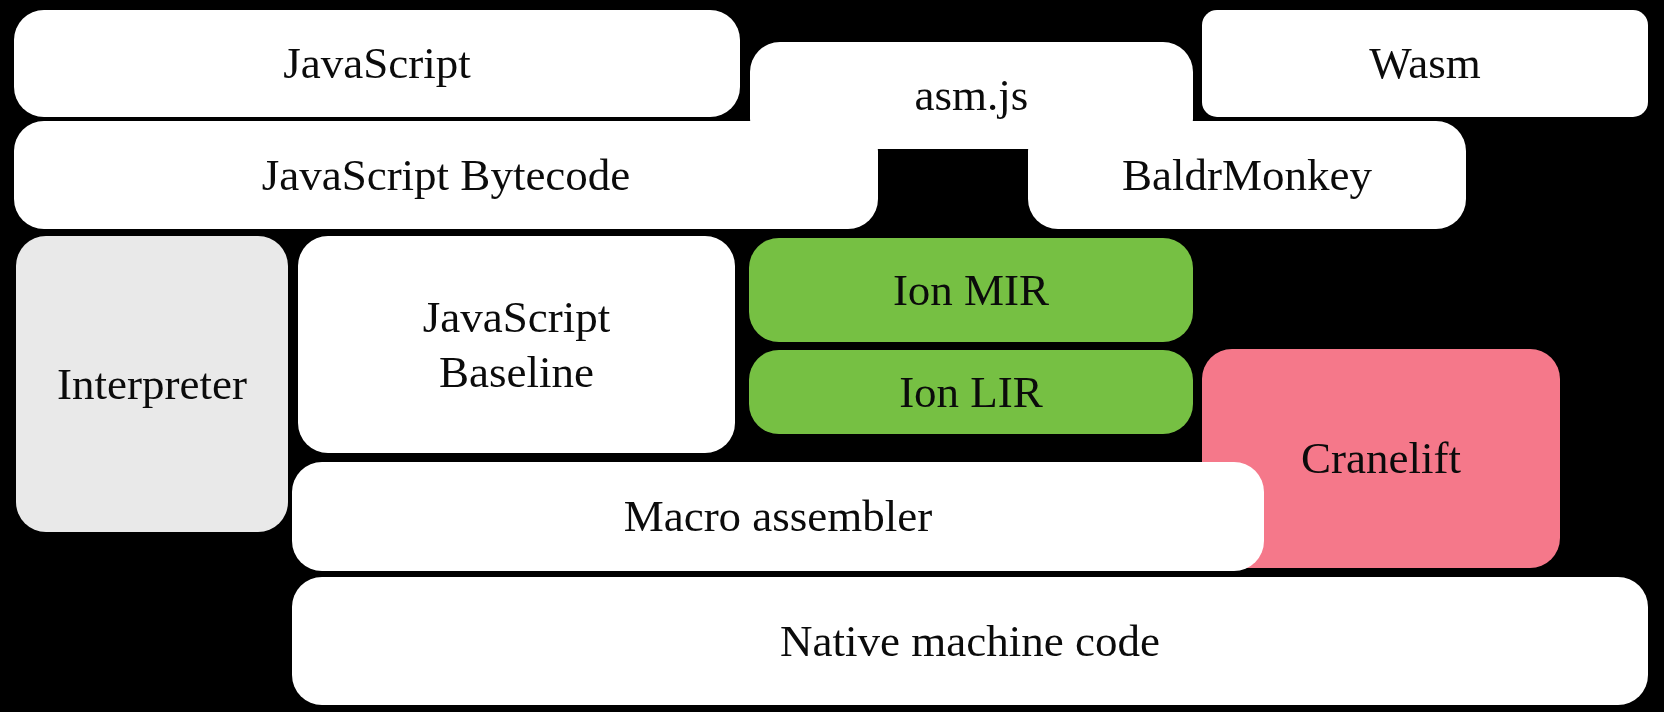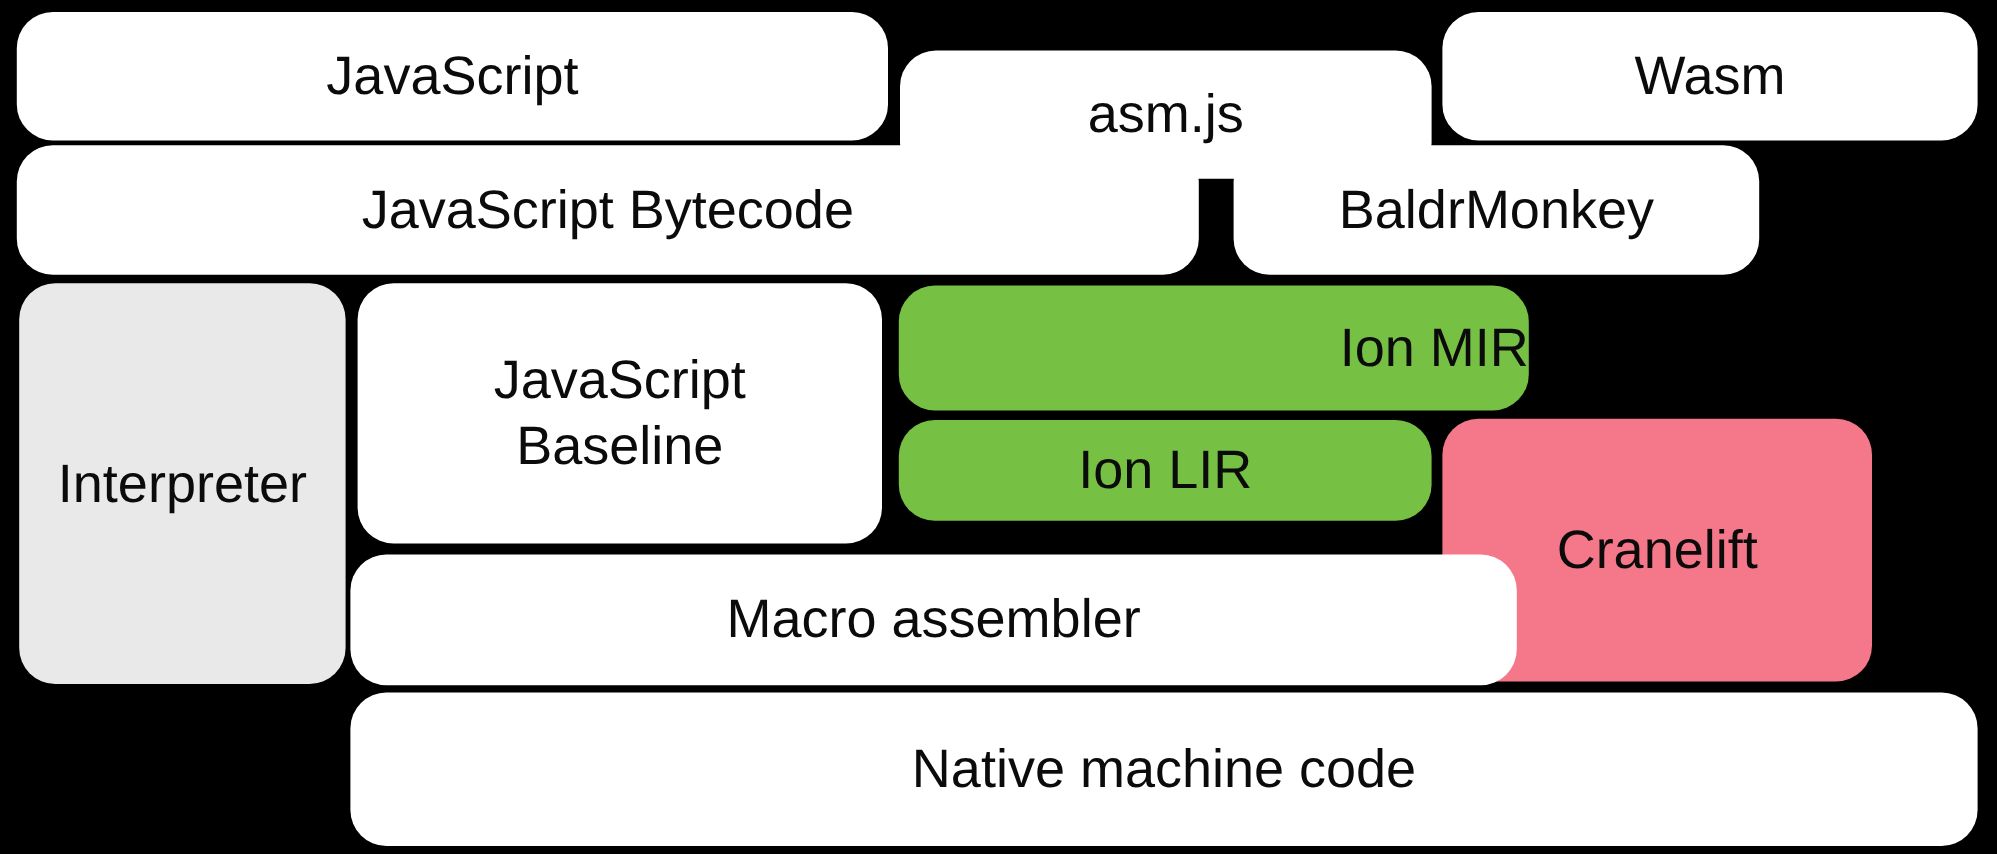--- a/index.html
+++ b/index.html
@@ -6,21 +6,21 @@
     margin: 0;
     padding: 0;
     background: #000000;
   }
   #canvas {
     position: relative;
     width: 1664px;
     height: 712px;
     background: #000000;
     overflow: hidden;
-    font-family: Liberation Sans, sans-serif;
+    font-family: Liberation Serif, serif;
   }
   .box {
     position: absolute;
     border-radius: 30px;
     display: flex;
     align-items: center;
     justify-content: center;
     box-sizing: border-box;
   }
   .label {
@@ -31,26 +31,26 @@
     white-space: pre-line;
   }
   
   .c-white { background: #ffffff; }
   .c-gray  { background: #e9e9e9; }
   .c-green { background: #76c043; }
   .c-pink  { background: #f5788a; }
   
   .pos-javascript          { left: 14px;   top: 10px;  width: 726px;  height: 107px; }
   .pos-asm-js              { left: 750px;  top: 10px;  width: 443px;  height: 107px; margin-top: 32px; }
-  .pos-wasm                { left: 1202px; top: 10px;  width: 446px;  height: 107px; }
-  .pos-javascript-bytecode { left: 14px;   top: 121px; width: 985px;  height: 108px; }
+  .pos-wasm                { left: 1202px; top: 10px;  width: 446px;  height: 107px; border-radius: 15px; }
+  .pos-javascript-bytecode { left: 14px;   top: 121px; width: 864px;  height: 108px; }
   .pos-baldrmonkey         { left: 980px;  top: 121px; width: 438px;  height: 108px; margin-left: 48px; }
-  .pos-interpreter         { left: 16px;   top: 236px; width: 272px;  height: 334px; justify-content: center; }
+  .pos-interpreter         { left: 16px;   top: 236px; width: 272px;  height: 296px; justify-content: center; }
   .pos-javascript-baseline { left: 298px;  top: 236px; width: 437px;  height: 217px; }
-  .pos-ion-mir             { left: 749px;  top: 238px; width: 525px;  height: 104px; justify-content: flex-end; }
+  .pos-ion-mir             { left: 749px;  top: 238px; width: 444px;  height: 104px; }
   .pos-ion-lir             { left: 749px;  top: 350px; width: 444px;  height: 84px; }
   .pos-cranelift           { left: 1202px; top: 349px; width: 358px;  height: 219px; }
   .pos-macro-assembler     { left: 292px;  top: 462px; width: 972px;  height: 109px; }
   .pos-native-machine-code { left: 292px;  top: 577px; width: 1356px; height: 128px; }
 </style>
 </head>
 <body>
 
 <div id="canvas">
 

